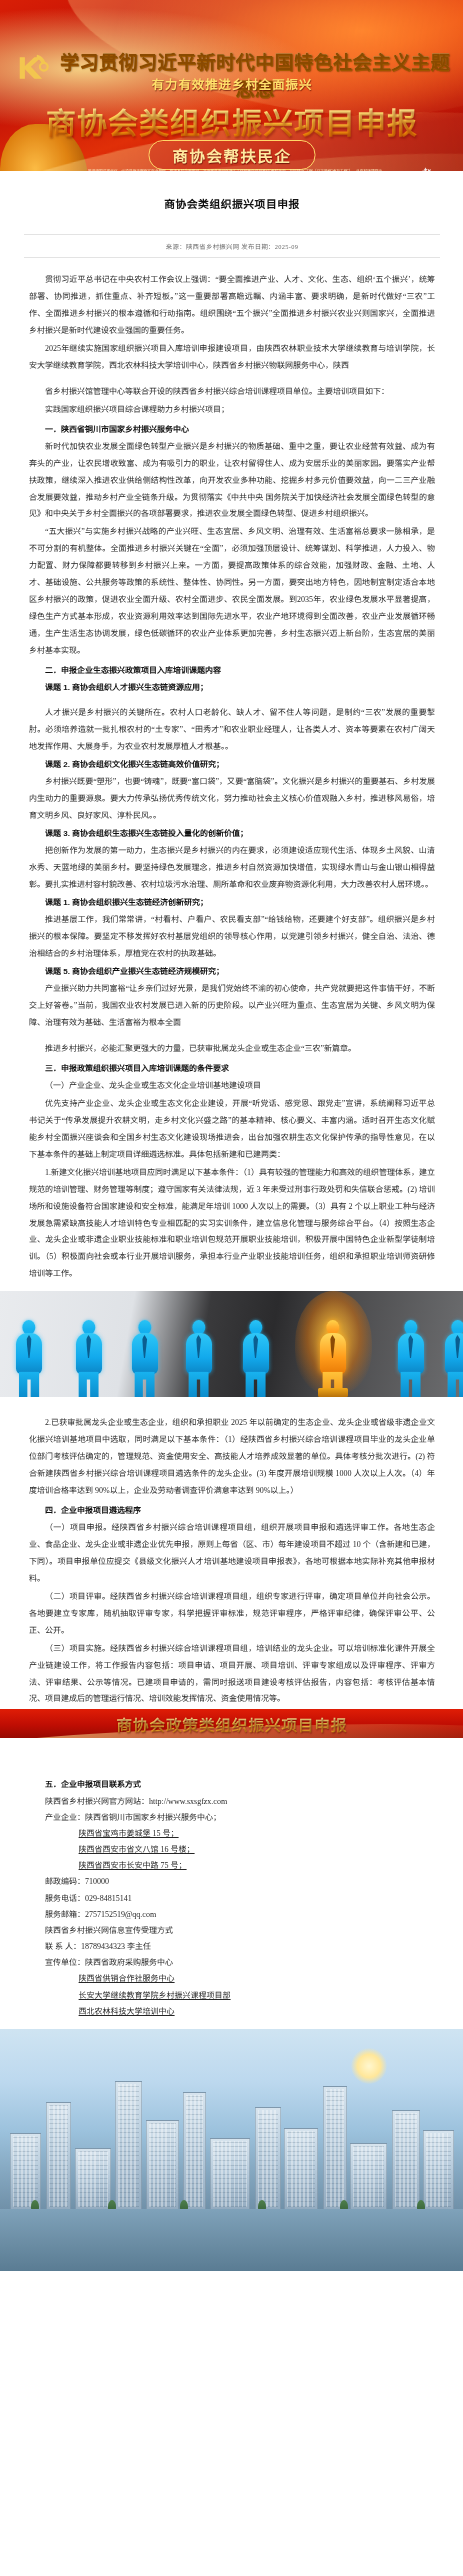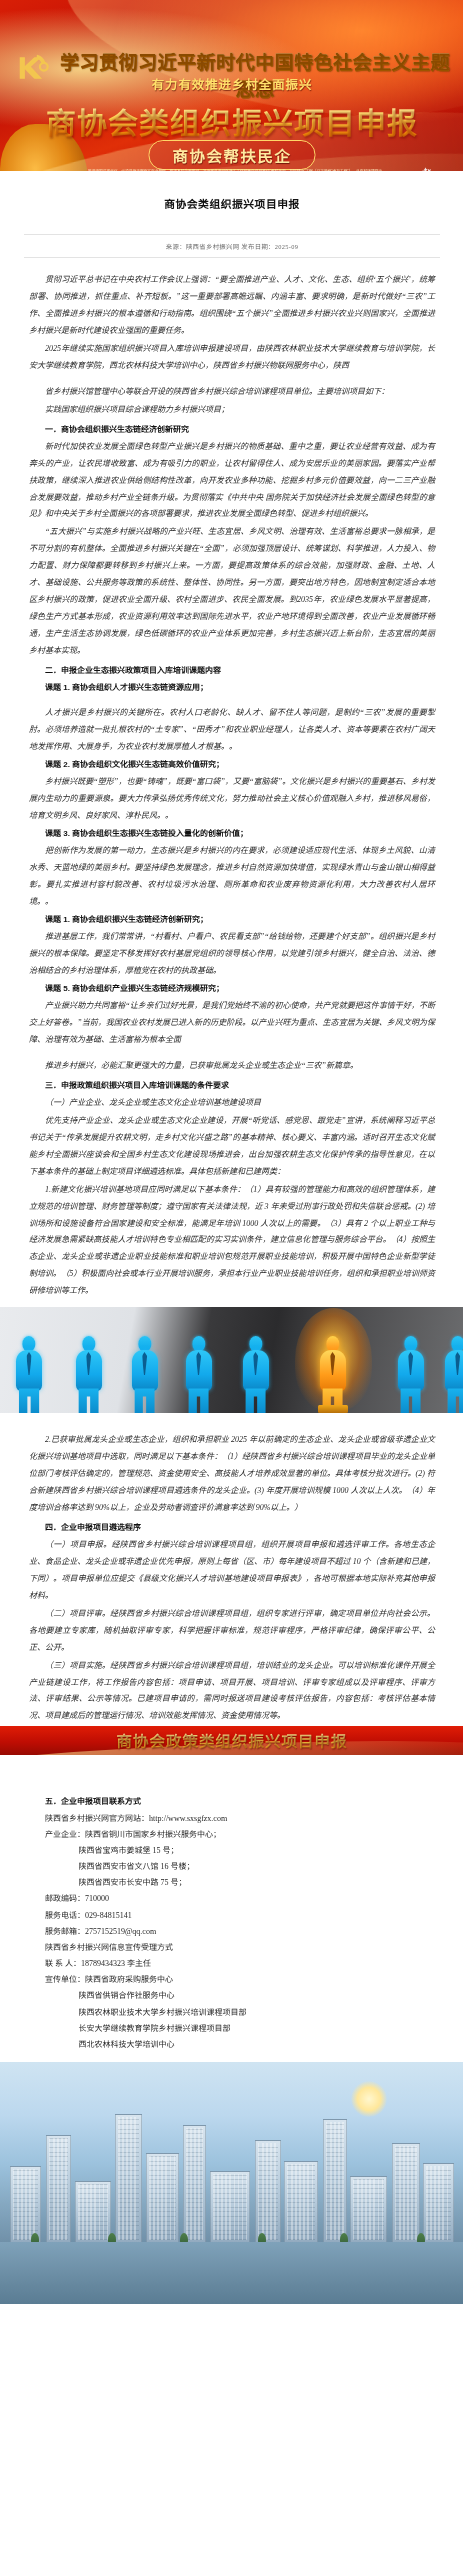--- a/index.html
+++ b/index.html
@@ -130,21 +130,20 @@
 
   .body-wrap { padding: 13.4px 29px 0 29px; }
   p.para {
     margin:0 0 1px 0;
     font-size:8px;
     line-height:2.12;
     text-align:justify;
     text-indent:2em;
     color:#262626;
     font-family:"Liberation Serif","DejaVu Serif",serif;
-    font-style:italic;
   }
   h3.sec {
     margin:3.1px 0 1px 0;
     font-family:"Liberation Sans","DejaVu Sans",sans-serif;
     font-weight:700;
     font-size:8px;
     line-height:2.0;
     text-indent:2em;
     color:#111;
   }
@@ -223,21 +222,21 @@
     background:linear-gradient(90deg, rgba(255,220,140,.7), rgba(255,160,40,.05));
     transform:rotate(-2deg);
   }
 
   
   .contact-wrap { padding: 8.2px 29px 0 29px; margin-top: 26px; }
   p.cline {
     margin:0; font-size:8px; line-height:2.02; color:#262626;
     font-family:"Liberation Serif","DejaVu Serif",serif; text-indent:2em;
   }
-  p.cline.ind2 { text-indent:6.2em; }
+  p.cline.ind2 { text-indent:6.2em;text-decoration:underline; }
 
   
   .photo-city {
     position:relative; width:464px; height:242px; margin-top:9.3px;
     background:linear-gradient(180deg,#cfe4f2 0%,#bcd8ee 22%,#9cc2dd 42%,#86a9c2 58%,#6e8ea6 76%,#5a7589 100%);
     overflow:hidden;
   }
   .photo-city .sun {
     position:absolute; right:77px; top:18.5px; width:36px; height:36px; border-radius:50%;
     background:radial-gradient(circle,#fff7cf 0%,#ffe79a 45%,rgba(255,231,154,0) 72%);
@@ -303,21 +302,21 @@
 <div class="meta">来源：陕西省乡村振兴网 发布日期：2025-09</div>
 <div class="meta-sep2"></div>
 
 <div class="body-wrap">
   <p class="para">贯彻习近平总书记在中央农村工作会议上强调：“要全面推进产业、人才、文化、生态、组织‘五个振兴’，统筹部署、协同推进，抓住重点、补齐短板。”这一重要部署高瞻远瞩、内涵丰富、要求明确，是新时代做好“三农”工作、全面推进乡村振兴的根本遵循和行动指南。组织围绕“五个振兴”全面推进乡村振兴农业兴则国家兴，全面推进乡村振兴是新时代建设农业强国的重要任务。</p>
   <p class="para">2025年继续实施国家组织振兴项目入库培训申报建设项目，由陕西农林职业技术大学继续教育与培训学院，长安大学继续教育学院，西北农林科技大学培训中心，陕西省乡村振兴物联网服务中心，陕西</p>
   <div class="spacer-sm"></div>
   <p class="para">省乡村振兴馆管理中心等联合开设的陕西省乡村振兴综合培训课程项目单位。主要培训项目如下：</p>
   <p class="para">实践国家组织振兴项目综合课程助力乡村振兴项目；</p>
 
-  <h3 class="sec">一．商协会组织振兴生态链经济创新研究</h3>
+  <h3 class="sec">一．陕西省铜川市国家乡村振兴服务中心</h3>
   <p class="para">新时代加快农业发展全面绿色转型产业振兴是乡村振兴的物质基础、重中之重，要让农业经营有效益、成为有奔头的产业，让农民增收致富、成为有吸引力的职业，让农村留得住人、成为安居乐业的美丽家园。要落实产业帮扶政策，继续深入推进农业供给侧结构性改革，向开发农业多种功能、挖掘乡村多元价值要效益，向一二三产业融合发展要效益，推动乡村产业全链条升级。为贯彻落实《中共中央 国务院关于加快经济社会发展全面绿色转型的意见》和中央关于乡村全面振兴的各项部署要求，推进农业发展全面绿色转型、促进乡村组织振兴。</p>
   <p class="para">“五大振兴”与实施乡村振兴战略的产业兴旺、生态宜居、乡风文明、治理有效、生活富裕总要求一脉相承，是不可分割的有机整体。全面推进乡村振兴关键在“全面”，必须加强顶层设计、统筹谋划、科学推进，人力投入、物力配置、财力保障都要转移到乡村振兴上来。一方面，要提高政策体系的综合效能，加强财政、金融、土地、人才、基础设施、公共服务等政策的系统性、整体性、协同性。另一方面，要突出地方特色，因地制宜制定适合本地区乡村振兴的政策，促进农业全面升级、农村全面进步、农民全面发展。到2035年，农业绿色发展水平显著提高，绿色生产方式基本形成，农业资源利用效率达到国际先进水平，农业产地环境得到全面改善，农业产业发展循环畅通，生产生活生态协调发展，绿色低碳循环的农业产业体系更加完善，乡村生态振兴迈上新台阶，生态宜居的美丽乡村基本实现。</p>
 
   <h3 class="sec">二．申报企业生态振兴政策项目入库培训课题内容</h3>
   <h4 class="topic">课题 1. 商协会组织人才振兴生态链资源应用；</h4>
   <div class="spacer-sm"></div>
   <p class="para">人才振兴是乡村振兴的关键所在。农村人口老龄化、缺人才、留不住人等问题，是制约“三农”发展的重要掣肘。必须培养造就一批扎根农村的“土专家”、“田秀才”和农业职业经理人，让各类人才、资本等要素在农村广阔天地发挥作用、大展身手，为农业农村发展厚植人才根基。。</p>
 
   <h4 class="topic">课题 2. 商协会组织文化振兴生态链高效价值研究；</h4>
   <p class="para">乡村振兴既要“塑形”，也要“铸魂”，既要“富口袋”，又要“富脑袋”。文化振兴是乡村振兴的重要基石、乡村发展内生动力的重要源泉。要大力传承弘扬优秀传统文化，努力推动社会主义核心价值观融入乡村，推进移风易俗，培育文明乡风、良好家风、淳朴民风。。</p>
@@ -413,21 +412,20 @@
   <p class="cline ind2">陕西省宝鸡市姜城堡 15 号；</p>
   <p class="cline ind2">陕西省西安市省文八馆 16 号楼；</p>
   <p class="cline ind2">陕西省西安市长安中路 75 号；</p>
   <p class="cline">邮政编码：710000</p>
   <p class="cline">服务电话：029-84815141</p>
   <p class="cline">服务邮箱：2757152519@qq.com</p>
   <p class="cline">陕西省乡村振兴网信息宣传受理方式</p>
   <p class="cline">联 系 人：18789434323  李主任</p>
   <p class="cline">宣传单位：陕西省政府采购服务中心</p>
   <p class="cline ind2">陕西省供销合作社服务中心</p>
-  <p class="cline ind2">陕西农林职业技术大学乡村振兴培训课程项目部</p>
   <p class="cline ind2">长安大学继续教育学院乡村振兴课程项目部</p>
   <p class="cline ind2">西北农林科技大学培训中心</p>
 </div>
 
 <div class="photo-city">
   <div class="sun"></div>
   <div class="bld" style="left:10.3px;  width:31px;  height:77px;"></div>
   <div class="bld" style="left:46px;  width:25px;  height:108px;"></div>
   <div class="bld" style="left:75px; width:36px;  height:62px;"></div>
   <div class="bld" style="left:115px; width:27px;  height:129px;"></div>

